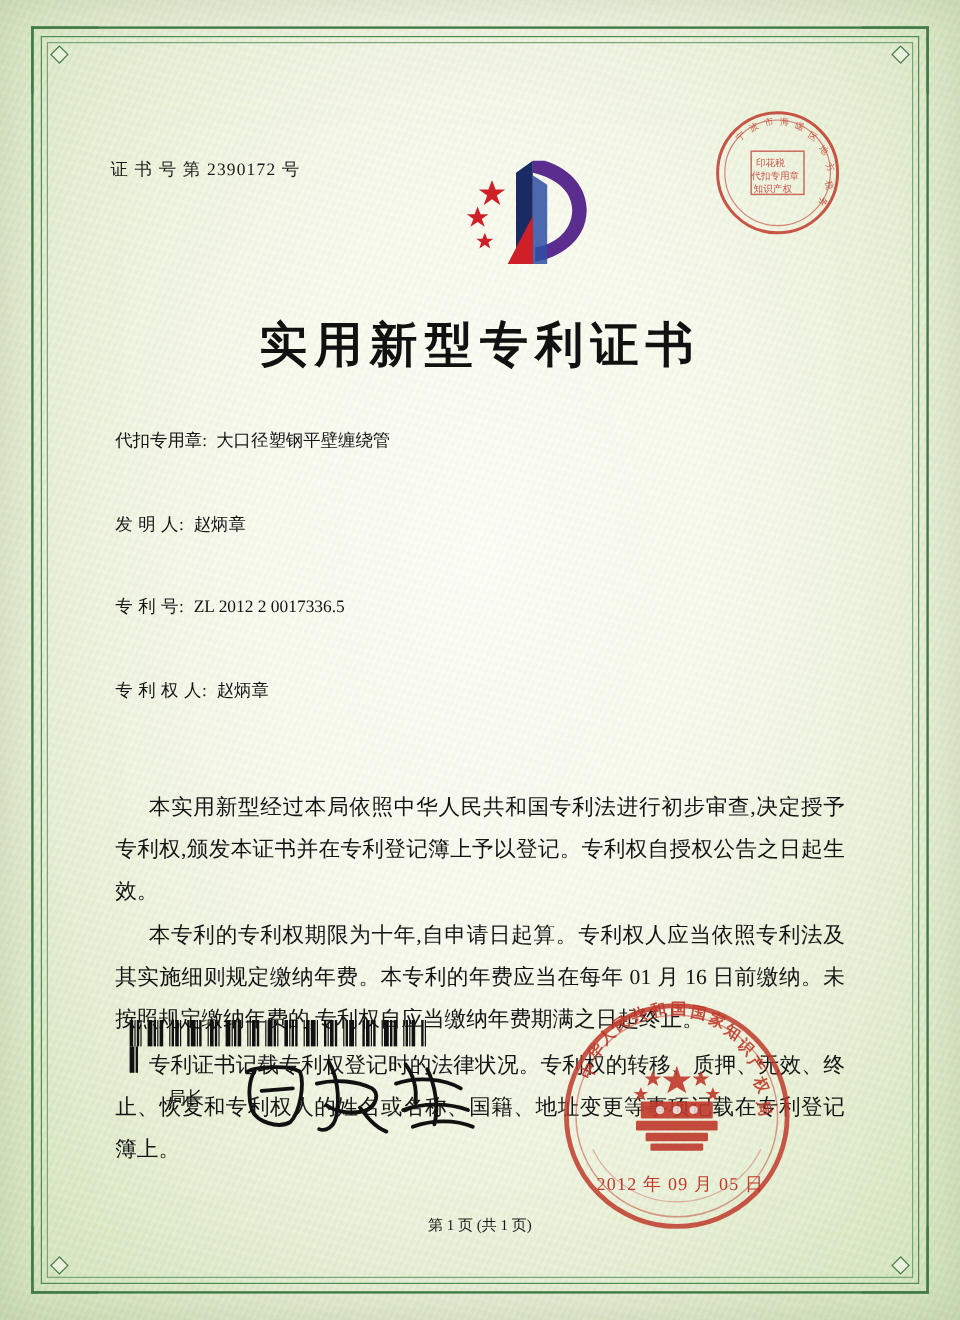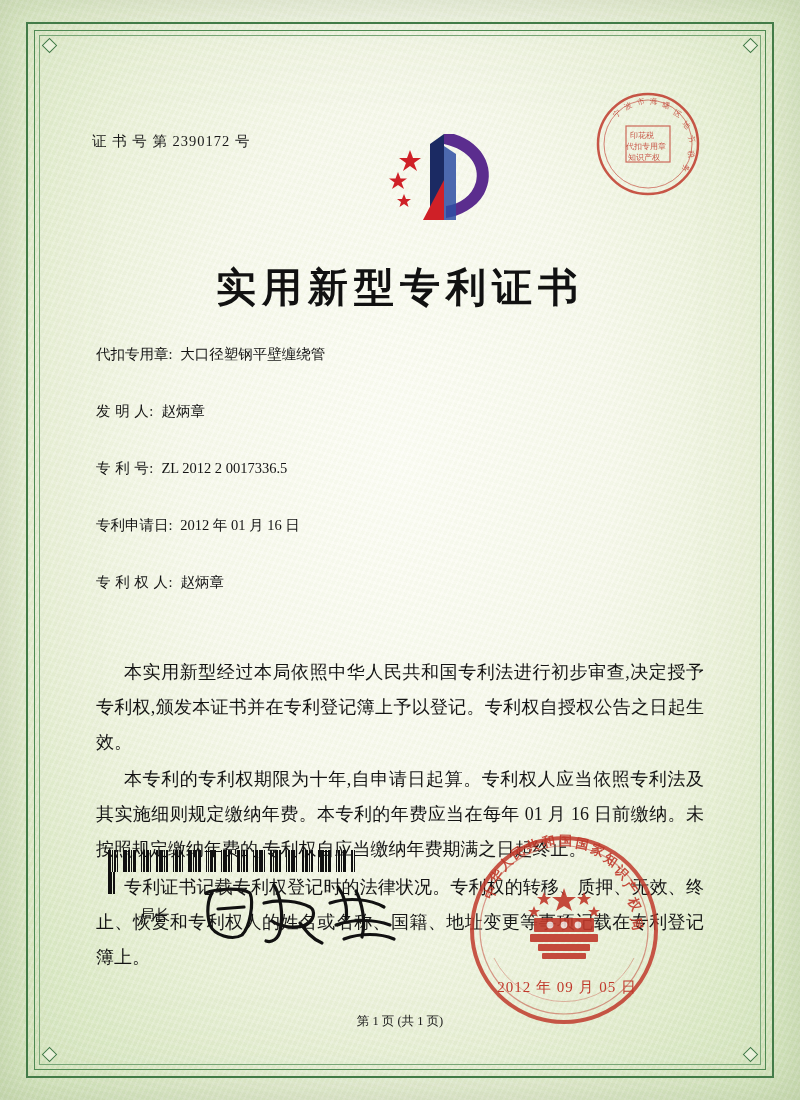--- a/index.html
+++ b/index.html
@@ -140,20 +140,21 @@
     display: inline-block;
     color: #141414;
   }
   .field-label.spaced {
     letter-spacing: 0.5px;
   }
   .field-value {
     display: inline-block;
     margin-left: 4px;
     color: #141414;
+    margin-top: 13px;
   }
 
   .paragraphs {
     position: absolute;
     left: 36px;
     right: 36px;
     top: 595px;
     font-size: 18px;
     line-height: 1.95;
     color: #141414;
@@ -300,24 +301,20 @@
       </div>
       <div class="field-row">
         <span class="field-label spaced">发  明  人:</span>
         <span class="field-value">赵炳章</span>
       </div>
       <div class="field-row">
         <span class="field-label spaced">专  利  号:</span>
         <span class="field-value">ZL 2012 2 0017336.5</span>
       </div>
       <div class="field-row">
-        <span class="field-label">专利申请日:</span>
-        <span class="field-value">2012 年 01 月 16 日</span>
-      </div>
-      <div class="field-row">
         <span class="field-label spaced">专 利 权 人:</span>
         <span class="field-value">赵炳章</span>
       </div>
     </div>
 
     <div class="paragraphs">
       <p>本实用新型经过本局依照中华人民共和国专利法进行初步审查,决定授予专利权,颁发本证书并在专利登记簿上予以登记。专利权自授权公告之日起生效。</p>
       <p>本专利的专利权期限为十年,自申请日起算。专利权人应当依照专利法及其实施细则规定缴纳年费。本专利的年费应当在每年 01 月 16 日前缴纳。未按照规定缴纳年费的,专利权自应当缴纳年费期满之日起终止。</p>
       <p>专利证书记载专利权登记时的法律状况。专利权的转移、质押、无效、终止、恢复和专利权人的姓名或名称、国籍、地址变更等事项记载在专利登记簿上。</p>
     </div>

